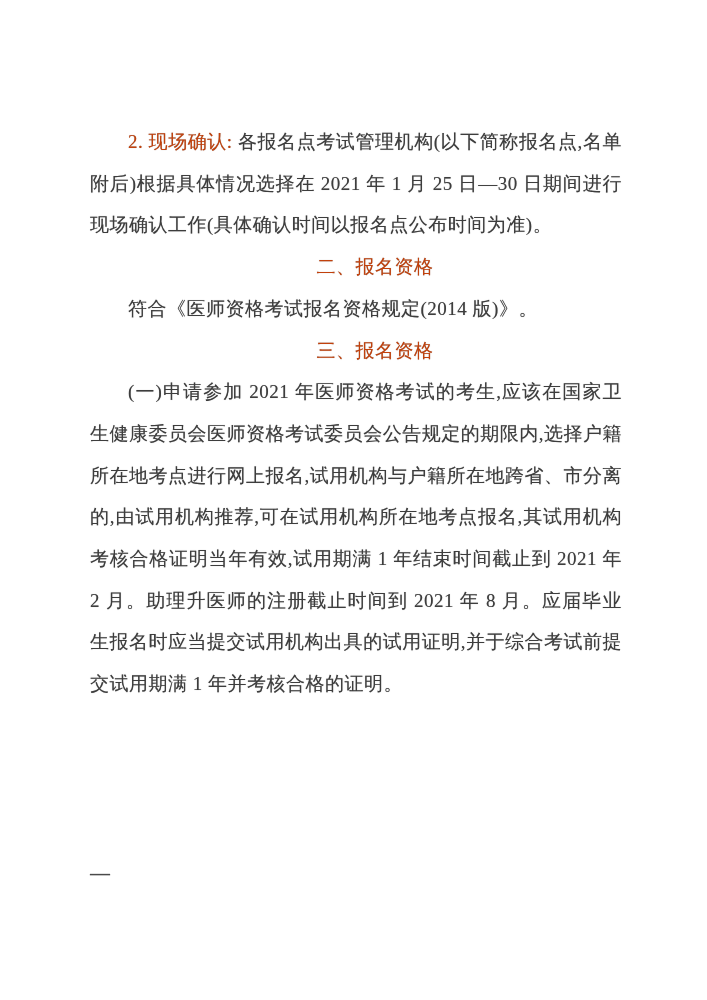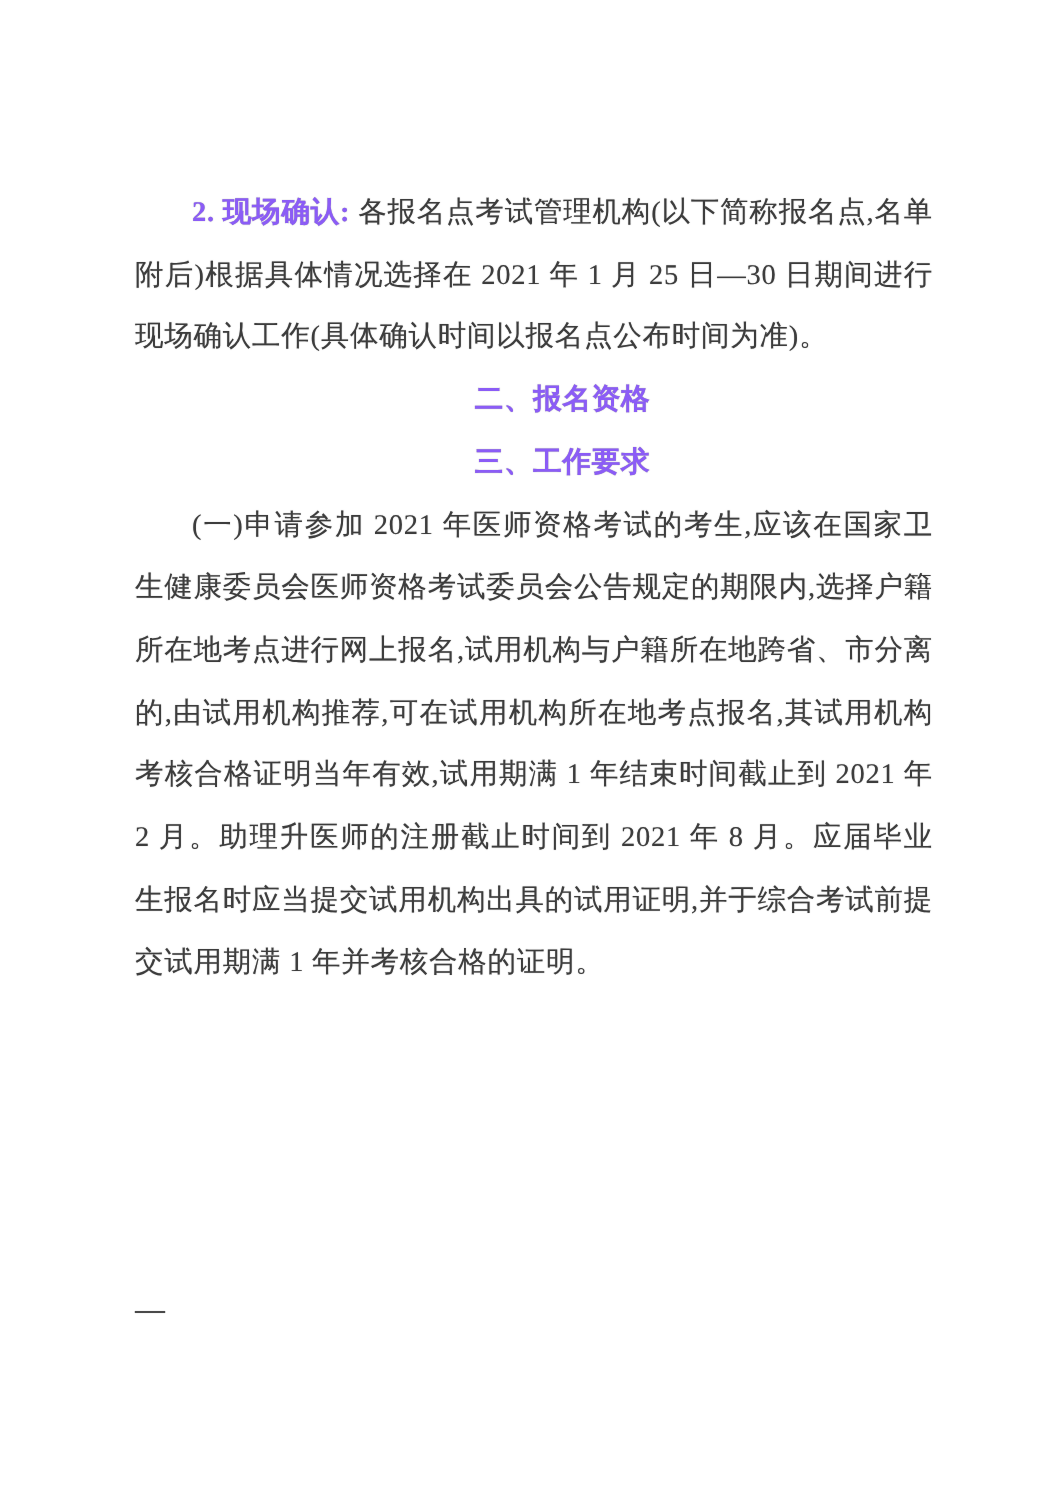--- a/index.html
+++ b/index.html
@@ -31,37 +31,38 @@
     text-indent: 2em;
     text-align: justify;
     text-justify: inter-character;
   }
   .para.heading {
     text-align: center;
     font-weight: bold;
     color: #333333;
   }
   .bold {
-    font-weight: bold;
-    color: #8b5cf6;
+    font-weight: normal;
+    color: #c2410c;
   }
   .footer-dash {
     position: absolute;
     left: 90px;
     top: 862px;
     color: #4a4a4a;
     font-size: 20px;
     font-weight: bold;
     letter-spacing: 0;
   }
 </style>
 </head>
 <body>
 
 <div class="page">
   <div class="doc">
       <p class="para body"><span class="bold">2. 现场确认:</span><span> 各报名点考试管理机构(以下简称报名点,名单附后)根据具体情况选择在 2021 年 1 月 25 日—30 日期间进行现场确认工作(具体确认时间以报名点公布时间为准)。</span></p>
       <p class="para heading"><span class="bold">二、报名资格</span></p>
-      <p class="para heading"><span class="bold">三、工作要求</span></p>
+      <p class="para body"><span>符合《医师资格考试报名资格规定(2014 版)》。</span></p>
+      <p class="para heading"><span class="bold">三、报名资格</span></p>
       <p class="para body"><span>(一)申请参加 2021 年医师资格考试的考生,应该在国家卫生健康委员会医师资格考试委员会公告规定的期限内,选择户籍所在地考点进行网上报名,试用机构与户籍所在地跨省、市分离的,由试用机构推荐,可在试用机构所在地考点报名,其试用机构考核合格证明当年有效,试用期满 1 年结束时间截止到 2021 年 2 月。助理升医师的注册截止时间到 2021 年 8 月。应届毕业生报名时应当提交试用机构出具的试用证明,并于综合考试前提交试用期满 1 年并考核合格的证明。</span></p>
     </div>
   <div class="footer-dash">—</div>
 </div>
 
 </body></html>

